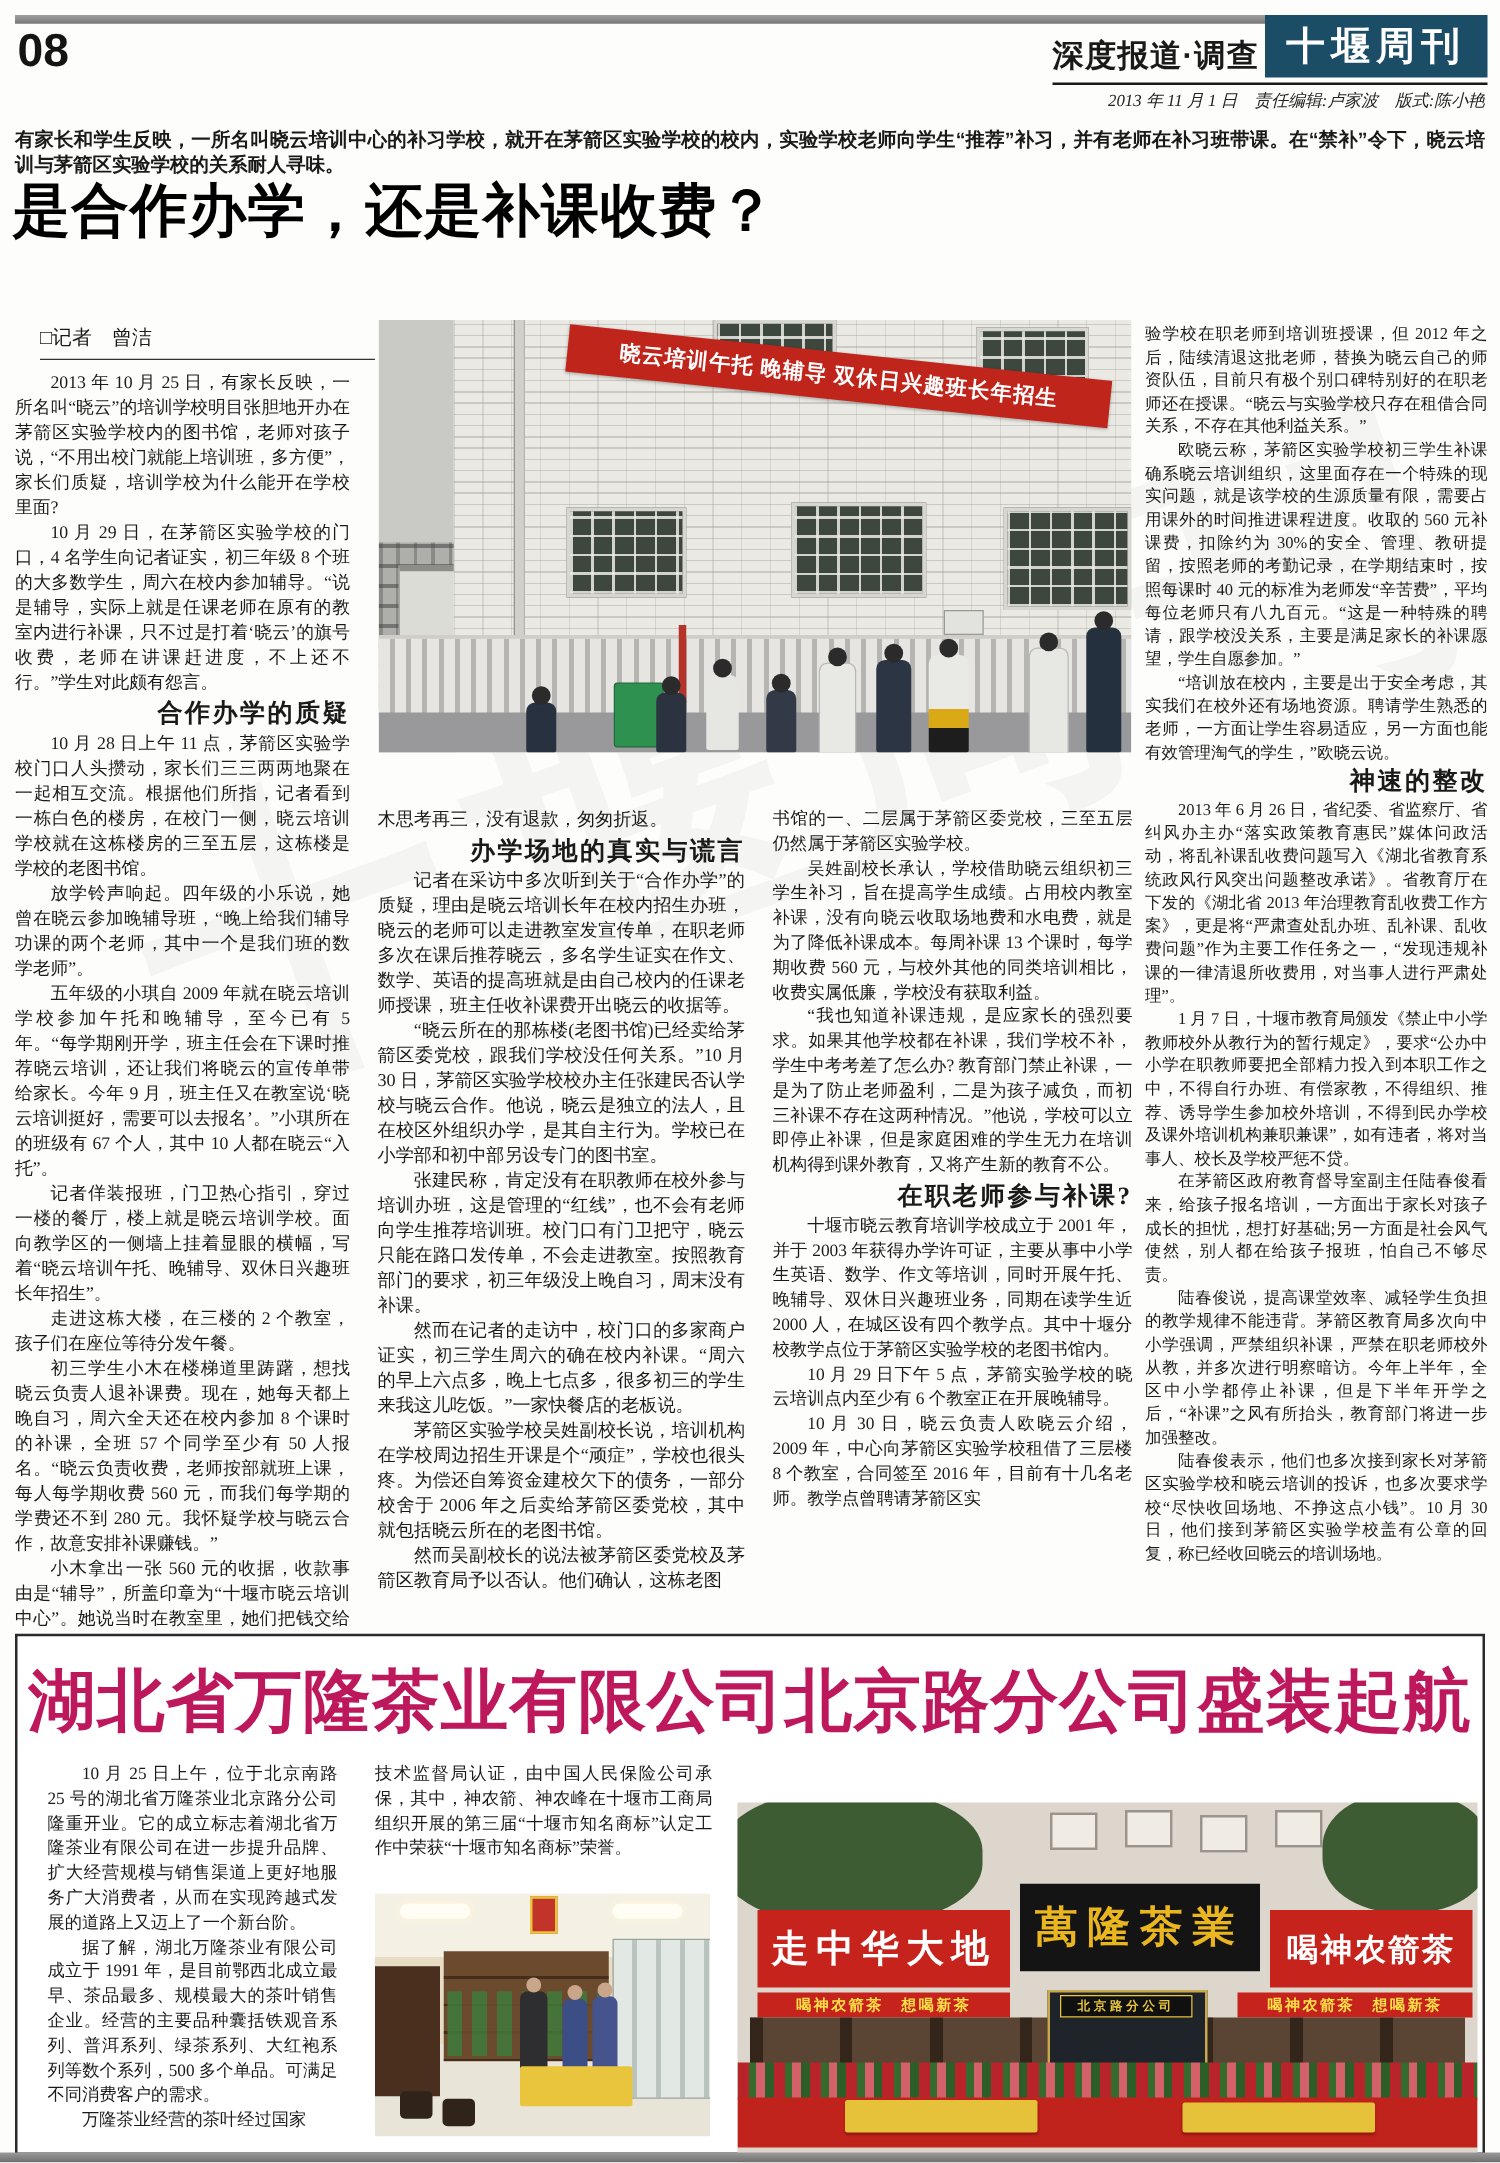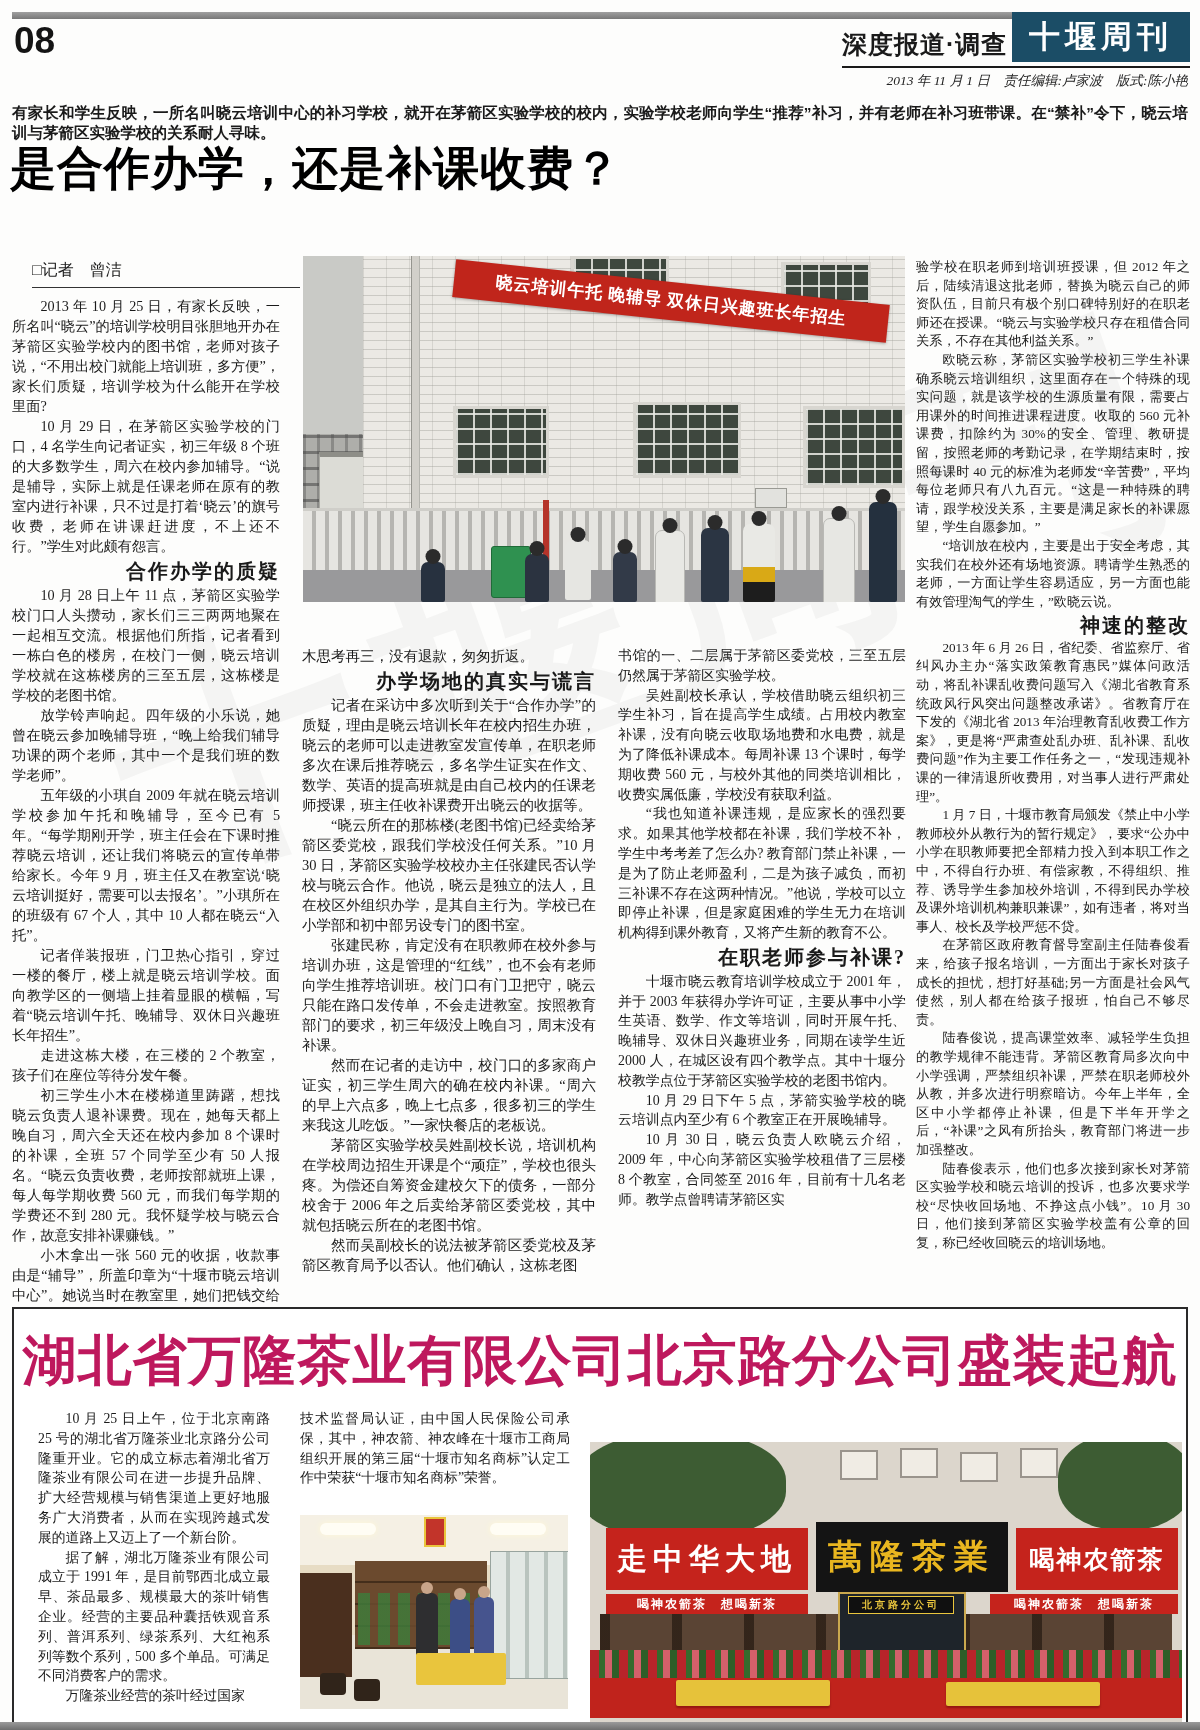--- a/index.html
+++ b/index.html
@@ -88,21 +88,21 @@
       width:12px;height:12px;border-radius:50%;background:#c9a58a;}
   .ai-table{position:absolute;left:116px;top:138px;width:90px;height:32px;background:#e9c53d;border-radius:2px;}
   .ai-stool{position:absolute;width:26px;height:22px;background:#30241a;border-radius:4px;}
   
   .ad-store{left:576px;top:133px;width:592px;height:316px;background:#dcd6cc;}
   .sf-win{position:absolute;width:34px;height:26px;background:#f0ece4;border:2px solid #9a948c;}
   .sf-tree{position:absolute;background:#3d5c33;border-radius:45%;}
   .sf-sign{position:absolute;display:flex;align-items:center;justify-content:center;font-weight:900;}
   .sf-red{background:#c5231c;color:#fff;}
   .sf-black{background:#141414;color:#e9b61f;}
-  .sf-sub{position:absolute;background:#c5231c;color:#ffffff;font-size:12px;font-weight:700;
+  .sf-sub{position:absolute;background:#c5231c;color:#fde047;font-size:12px;font-weight:700;
       display:flex;align-items:center;justify-content:center;letter-spacing:2px;}
   .sf-facade{position:absolute;left:10px;top:172px;width:572px;height:40px;background:#5a4434;
       background-image:repeating-linear-gradient(90deg,rgba(20,12,6,.55) 0 10px,transparent 10px 72px);}
   .sf-door{position:absolute;left:248px;top:150px;width:124px;height:62px;background:#1e242a;border:2px solid #caa84e;}
   .sf-plaque{position:absolute;left:258px;top:154px;width:104px;height:16px;background:#101010;color:#e9c53d;
       font-size:10px;font-weight:700;display:flex;align-items:center;justify-content:center;letter-spacing:3px;border:1px solid #e9c53d;}
   .sf-wreaths{position:absolute;left:0;top:208px;width:592px;height:30px;
       background:repeating-linear-gradient(90deg,#b8242a 0 9px,#356b2d 9px 15px,#d4606a 15px 22px,#2e5e28 22px 29px);}
   .sf-carpet{position:absolute;left:0;top:236px;width:592px;height:40px;background:#c0231c;}
   .sf-table{position:absolute;background:#e6c23a;border-radius:2px;box-shadow:0 2px 2px rgba(80,0,0,.4);}
@@ -233,21 +233,21 @@
     </div>
 
     <div class="ad-photo ad-store">
       <div class="sf-win" style="left:250px;top:8px"></div>
       <div class="sf-win" style="left:310px;top:6px"></div>
       <div class="sf-win" style="left:370px;top:10px"></div>
       <div class="sf-win" style="left:430px;top:6px"></div>
       <div class="sf-tree" style="left:-14px;top:-10px;width:210px;height:108px"></div>
       <div class="sf-tree" style="left:468px;top:-8px;width:134px;height:96px"></div>
       <div class="sf-sign sf-red" style="left:16px;top:86px;width:202px;height:62px;font-size:30px;letter-spacing:6px">走中华大地</div>
-      <div class="sf-sign sf-black" style="left:226px;top:80px;width:192px;height:70px;font-size:34px;letter-spacing:8px">萬隆茶業</div>
+      <div class="sf-sign sf-black" style="left:226px;top:65px;width:192px;height:70px;font-size:34px;letter-spacing:8px">萬隆茶業</div>
       <div class="sf-sign sf-red" style="left:426px;top:86px;width:162px;height:62px;font-size:25px;letter-spacing:2px">喝神农箭茶</div>
       <div class="sf-sub" style="left:16px;top:152px;width:202px;height:20px">喝神农箭茶　想喝新茶</div>
       <div class="sf-sub" style="left:400px;top:152px;width:188px;height:20px">喝神农箭茶　想喝新茶</div>
       <div class="sf-facade"></div>
       <div class="sf-door"></div>
       <div class="sf-plaque">北京路分公司</div>
       <div class="sf-wreaths"></div>
       <div class="sf-carpet"></div>
       <div class="sf-table" style="left:86px;top:238px;width:154px;height:26px"></div>
       <div class="sf-table" style="left:356px;top:240px;width:154px;height:24px"></div>

